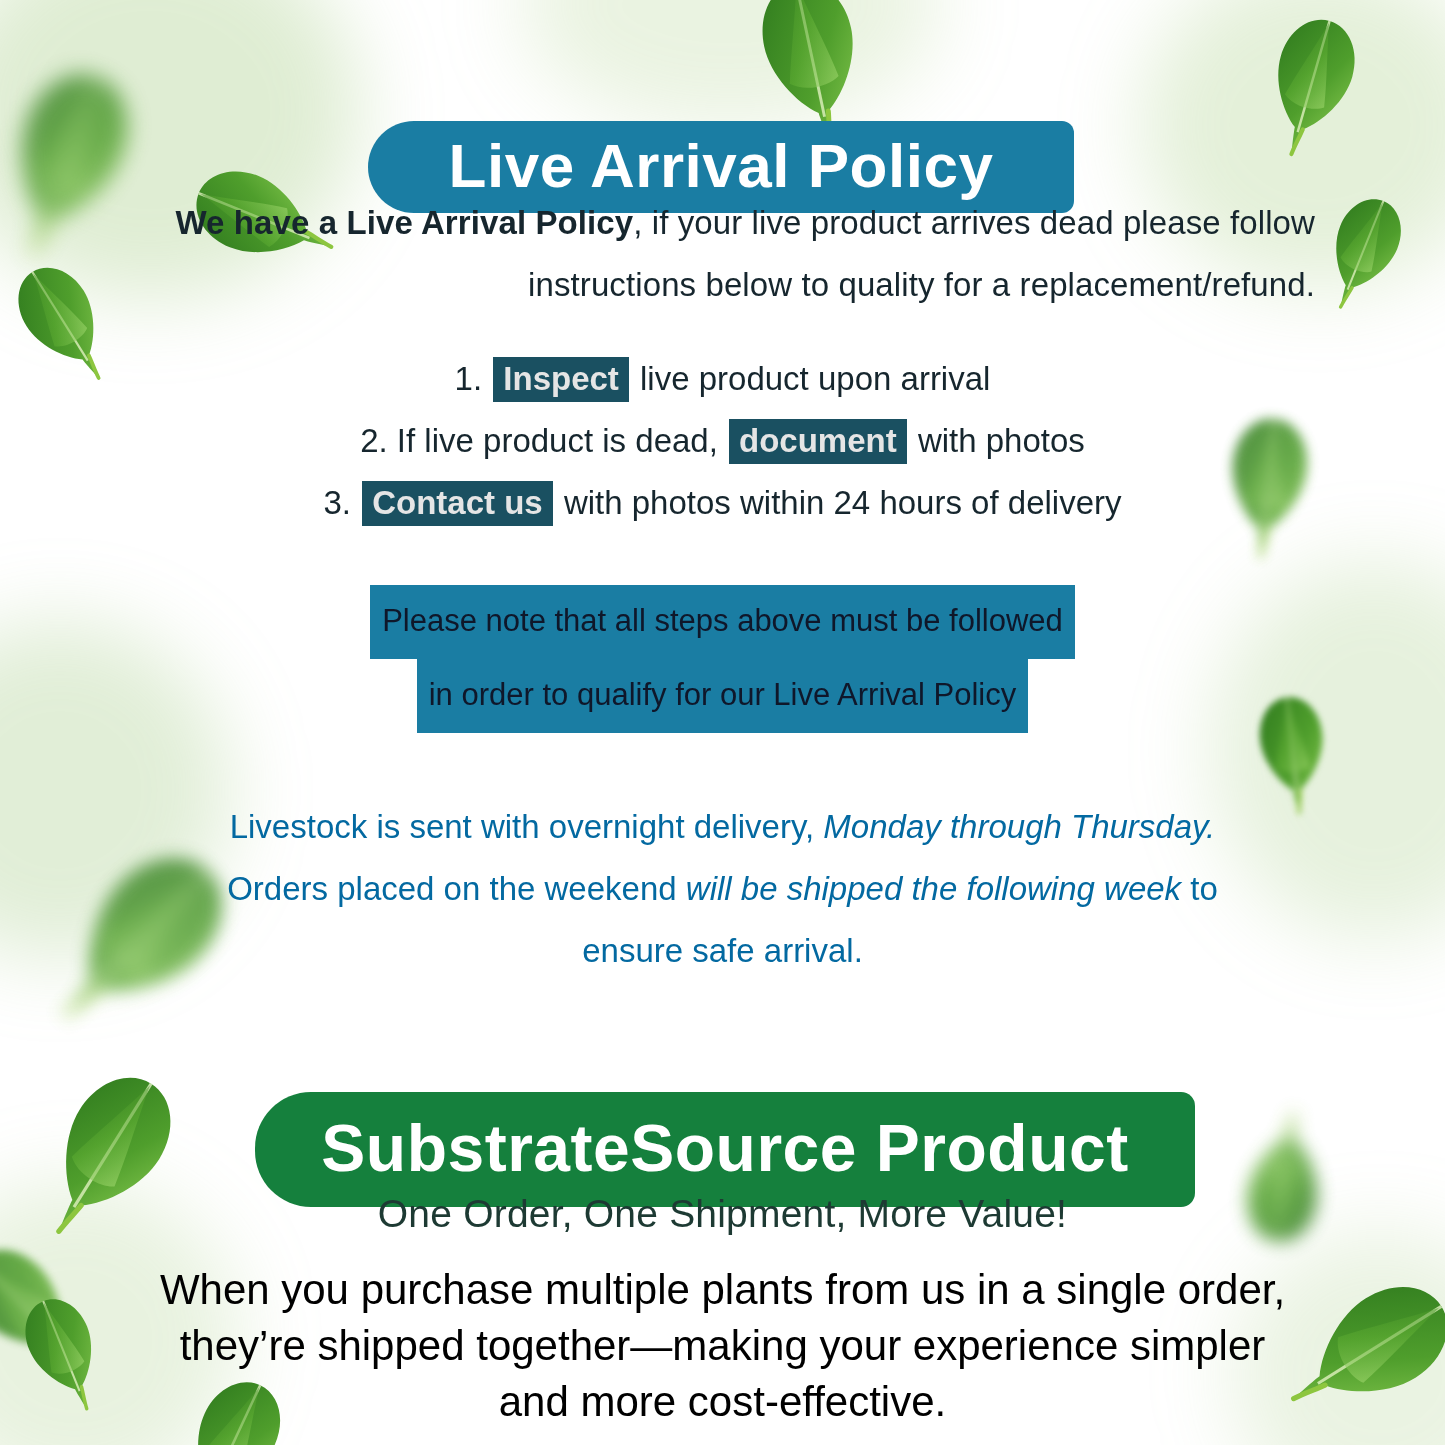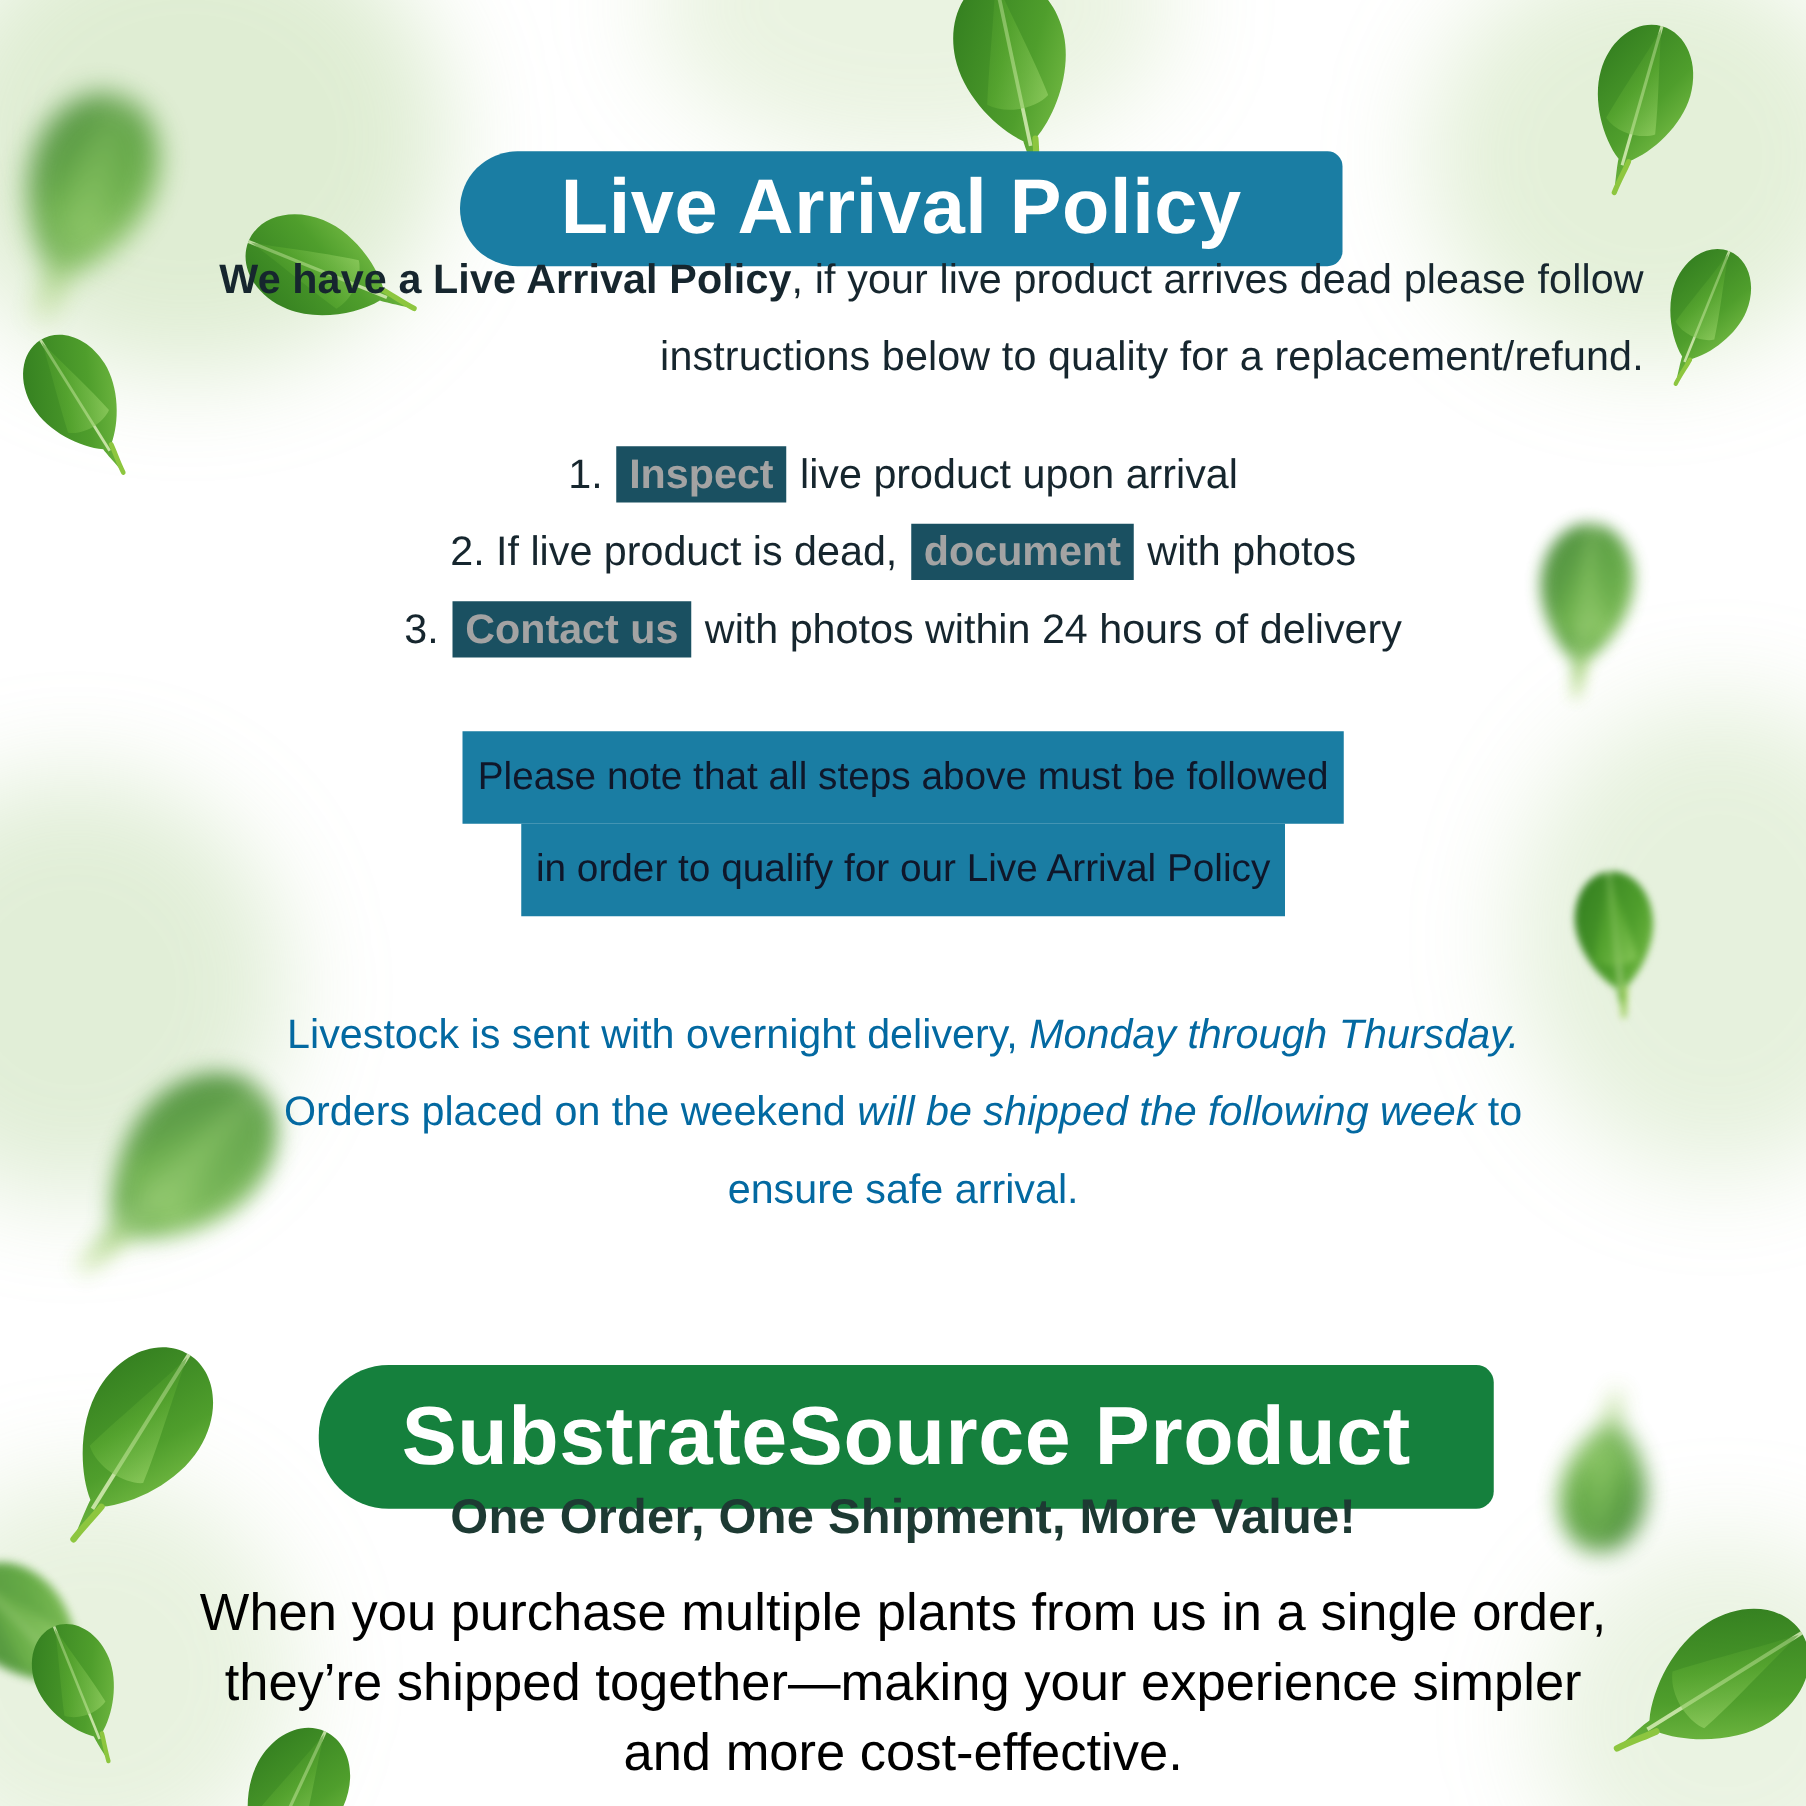--- a/index.html
+++ b/index.html
@@ -60,21 +60,21 @@
   .steps {
     position:absolute; left:120px; top:348px; width:1205px;
     text-align:center;
     color:#16262e;
     font-size:33px;
     line-height:62px;
   }
   .step { white-space:nowrap; }
   .hl-dark {
     background:#1a5061;
-    color:#a3a3a3;
+    color:#e5e5e5;
     font-weight:bold;
     padding:3px 10px 5px 10px;
     margin:0 2px;
   }
 
   .note {
     position:absolute; left:120px; top:585px; width:1205px;
     text-align:center;
     font-size:31px;
     line-height:64px;
@@ -93,21 +93,21 @@
     color:#0369a1;
     font-size:33px;
     line-height:62px;
   }
   .shipping i { font-style:italic; }
 
   .subhead {
     position:absolute; left:180px; top:1192px; width:1085px;
     text-align:center;
     color:#1d3a33;
-    font-weight:bold;
+    font-weight:normal;
     font-size:39px;
     letter-spacing:0.2px;
     white-space:nowrap;
   }
 
   .valueprop {
     position:absolute; left:150px; top:1262px; width:1145px;
     text-align:center;
     color:#000000;
     font-size:42px;

